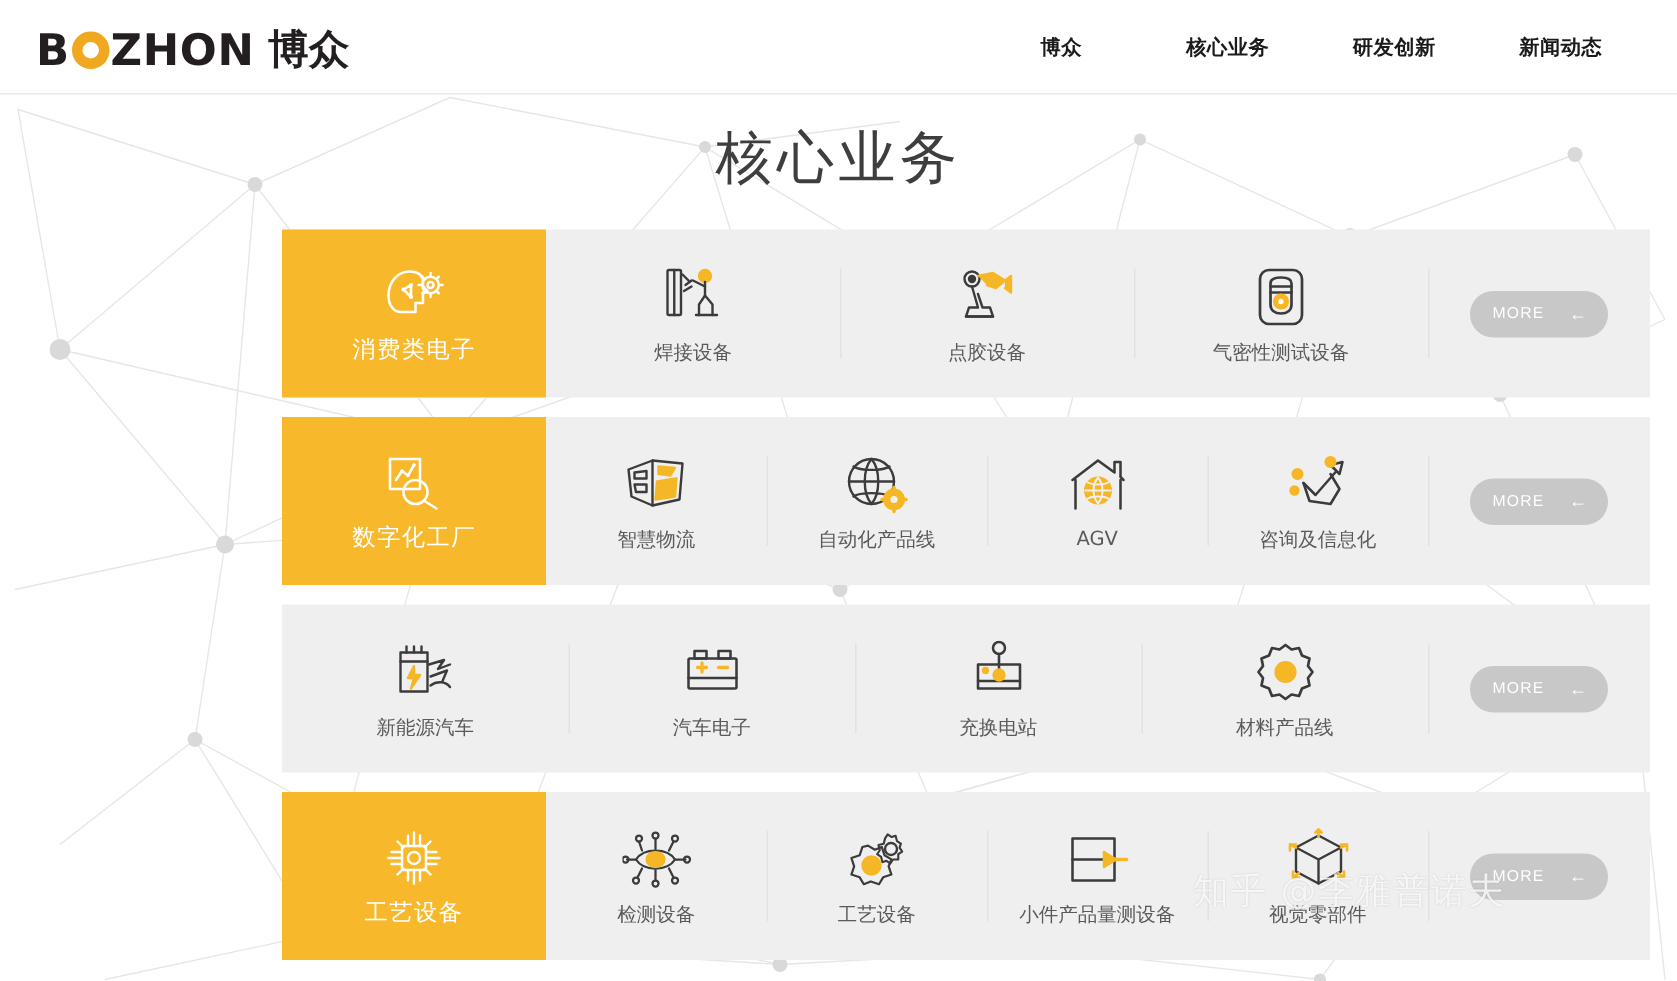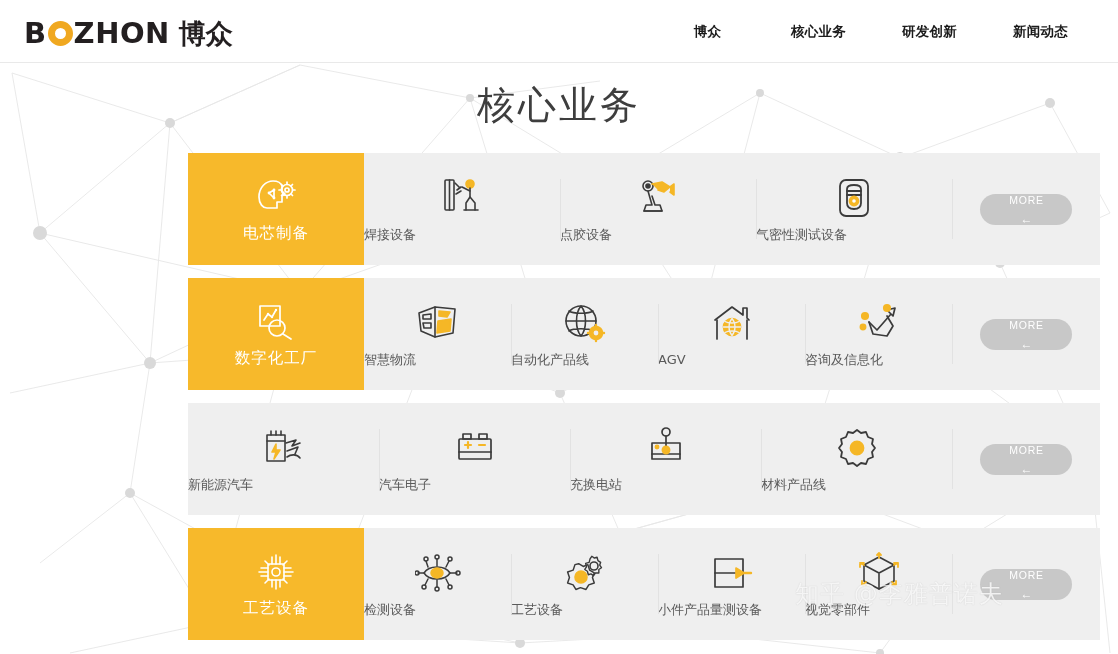--- a/index.html
+++ b/index.html
@@ -165,20 +165,21 @@
     flex: 1 1 auto;
     display: flex;
     align-items: center;
   }
 
   .biz-item {
     flex: 1 1 0;
     height: 100%;
     display: flex;
     flex-direction: column;
+    align-items: center;
     justify-content: center;
     position: relative;
     cursor: pointer;
   }
   .biz-item + .biz-item::before {
     content: "";
     position: absolute;
     left: 0;
     top: 26px;
     bottom: 26px;
@@ -219,21 +220,20 @@
   .more-btn {
     width: 92px;
     height: 31px;
     border-radius: 16px;
     background: #c8c8c8;
     display: flex;
     align-items: center;
     justify-content: space-between;
     padding: 0 14px 0 15px;
     cursor: pointer;
-    flex-direction: column;
   }
   .more-btn .more-text {
     font-size: 10.5px;
     color: #ffffff;
     letter-spacing: 0.8px;
     font-weight: 400;
   }
   .more-btn .more-arrow {
     font-size: 12px;
     color: #ffffff;
@@ -348,21 +348,21 @@
             <path d="M4 20 C4 10 11 4 18 4 C23 4 26 6 27 9 L27 14 L30 17 L27 19 L27 25 L22 25 L22 31 L12 31 C8 31 4 27 4 20 Z"></path>
             <circle cx="14" cy="16" r="1.4" fill="#fff" stroke="none"></circle>
             <circle cx="19" cy="13" r="1.4" fill="#fff" stroke="none"></circle>
             <circle cx="19" cy="21" r="1.4" fill="#fff" stroke="none"></circle>
             <path d="M14 16 L19 13 M14 16 L19 21 M19 13 L19 21"></path>
             <circle cx="32" cy="13" r="5.5"></circle>
             <circle cx="32" cy="13" r="2"></circle>
             <path d="M32 5 L32 7 M32 19 L32 21 M24 13 L26 13 M38 13 L40 13 M26.5 7.5 L27.8 8.8 M36.2 17.2 L37.5 18.5 M37.5 7.5 L36.2 8.8 M27.8 17.2 L26.5 18.5"></path>
           </svg>
         </div>
-        <div class="head-label">电芯制备</div>
+        <div class="head-label">消费类电子</div>
       </div>
       <div class="row-items">
         <div class="biz-item">
           <div class="item-icon">
             <svg width="40" height="42" viewBox="0 0 40 42" fill="none" stroke="#3b3b3b" stroke-width="1.6" stroke-linecap="round" stroke-linejoin="round">
               <rect x="3" y="3" width="9" height="30" rx="1"></rect>
               <path d="M7.5 3 L7.5 33"></path>
               <circle cx="28" cy="7" r="4" fill="#f5b726" stroke="#f5b726"></circle>
               <path d="M28 11 L28 20 L24 26 L24 33"></path>
               <path d="M28 20 L33 26 L33 33"></path>

